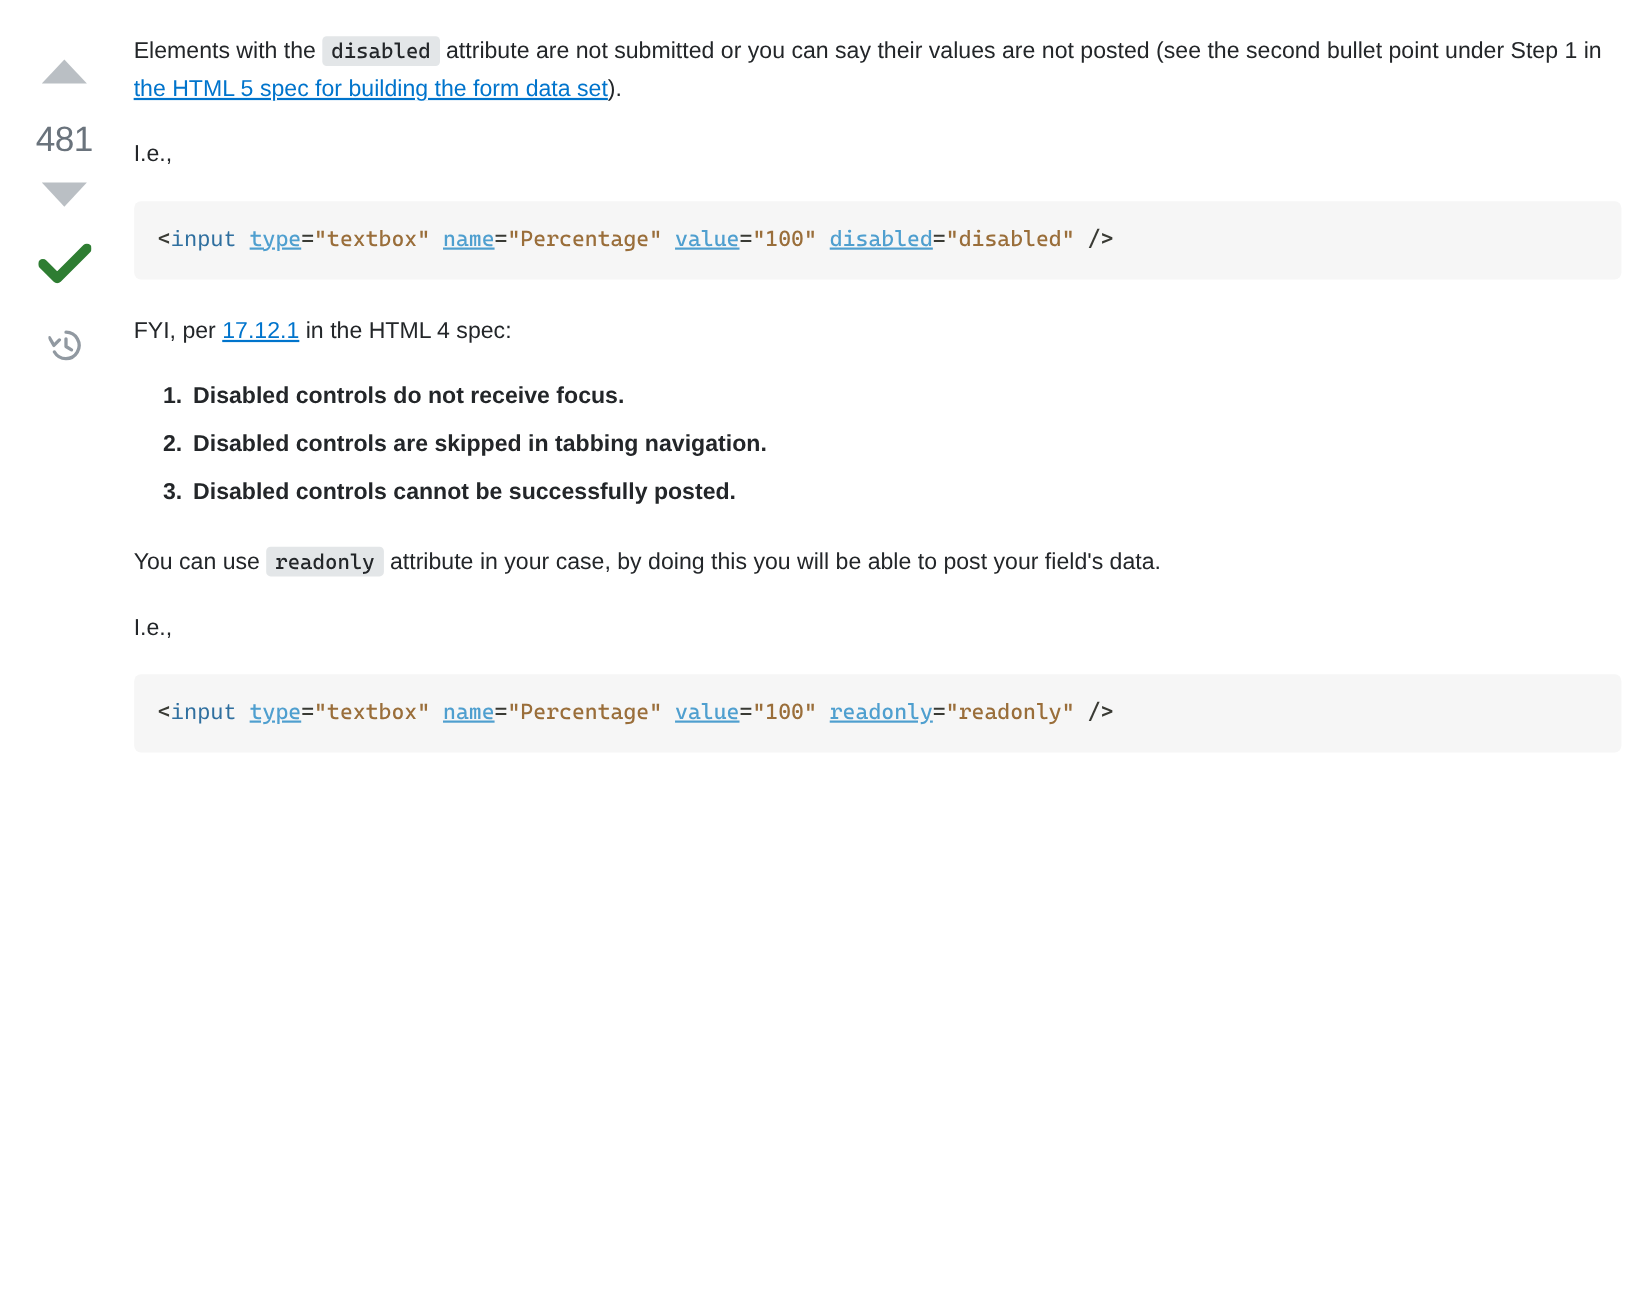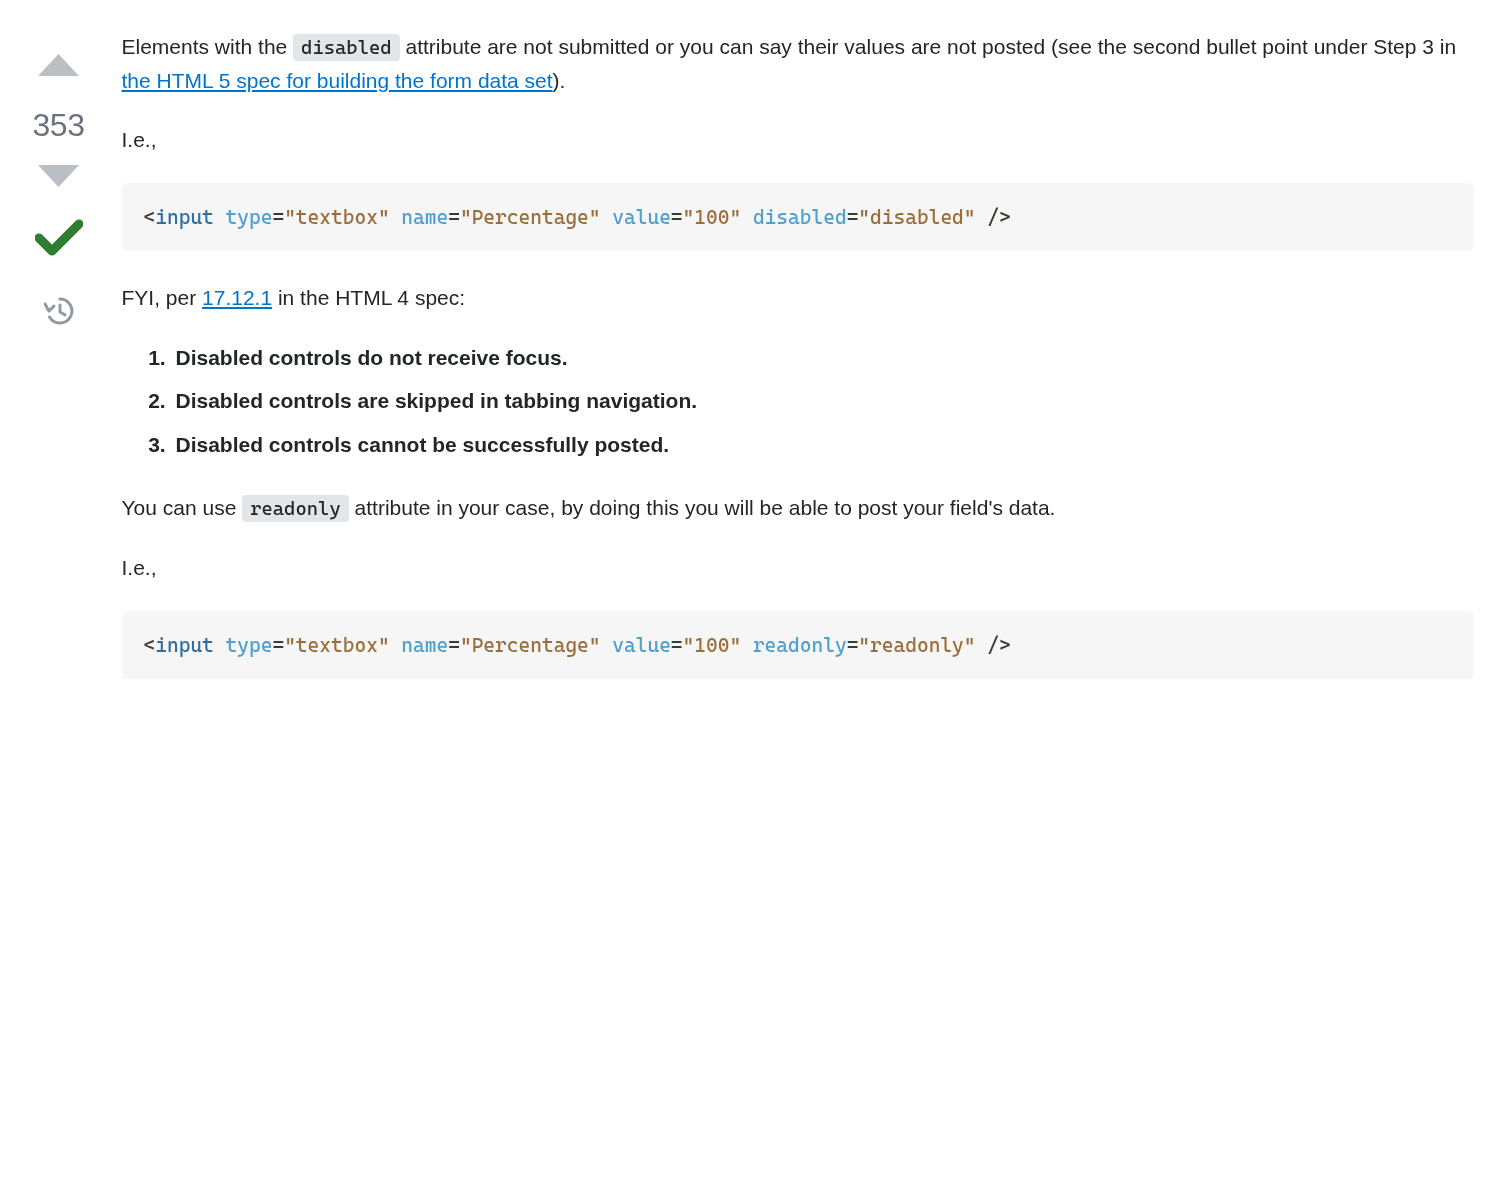--- a/index.html
+++ b/index.html
@@ -43,38 +43,38 @@
   pre.codeblock {
     background: #f6f6f6;
     border-radius: 6px;
     padding: 20px 22px;
     font-family: ui-monospace, "Cascadia Mono", "Segoe UI Mono", Consolas, monospace;
     font-size: 20px;
     line-height: 1.4;
     margin: 0 0 30px 0;
     overflow-x: auto;
   }
-  .tok-tag   { color: #2f6f9f; }
-  .tok-attr  { color: #4f9fcf; }
+  .tok-tag   { color: #2f6f9f; font-family: Liberation Mono, monospace; }
+  .tok-attr  { color: #4f9fcf; text-decoration: underline; }
   .tok-val   { color: #9a6e3a; }
   .tok-punct { color: #393a34; }
   ol { margin: 0 0 30px 0; padding-left: 50px; }
   ol li { margin: 10px 0; padding-left: 4px; font-weight: bold; }
 </style>
 </head>
 <body>
 
 <div class="layout">
   <div class="votecell">
     <div class="arrow">
       <svg width="45" height="30" viewBox="0 0 45 30">
           <path d="M2 28 L22.5 6 L43 28 Z" fill="#babfc4"></path>
         </svg>
     </div>
-    <div class="score">353</div>
+    <div class="score">481</div>
     <div class="arrow">
       <svg width="45" height="30" viewBox="0 0 45 30">
           <path d="M2 2 L22.5 24 L43 2 Z" fill="#babfc4"></path>
         </svg>
     </div>
     <div class="check">
       <svg width="48" height="38" viewBox="0 0 48 38">
           <path d="M4 20 L17 33 L44 6" stroke="#2e7d32" stroke-width="9" fill="none" stroke-linecap="round" stroke-linejoin="round"></path>
         </svg>
     </div>
@@ -83,21 +83,21 @@
         <path d="M16 3 A12 12 0 1 1 5.5 21" stroke="#9199a1" stroke-width="3" fill="none" stroke-linecap="round"></path>
         <path d="M8 10 L3 15 L-1 8" stroke="#9199a1" stroke-width="3" fill="none" stroke-linecap="round" stroke-linejoin="round" transform="translate(2,0)"></path>
         <path d="M16 9 L16 16 L21 19" stroke="#9199a1" stroke-width="3" fill="none" stroke-linecap="round" stroke-linejoin="round"></path>
       </svg>
     </div>
   </div>
 
   <div class="content">
 
     <p>
-      <span>Elements with the </span><code class="inline">disabled</code><span> attribute are not submitted or you can say their values are not posted (see the second bullet point under Step 3 in </span><a href="#">the HTML 5 spec for building the form data set</a><span>).</span>
+      <span>Elements with the </span><code class="inline">disabled</code><span> attribute are not submitted or you can say their values are not posted (see the second bullet point under Step 1 in </span><a href="#">the HTML 5 spec for building the form data set</a><span>).</span>
     </p>
 
     <p>I.e.,</p>
 
     <pre class="codeblock"><span class="tok-punct">&lt;</span><span class="tok-tag">input</span> <span class="tok-attr">type</span><span class="tok-punct">=</span><span class="tok-val">"textbox"</span> <span class="tok-attr">name</span><span class="tok-punct">=</span><span class="tok-val">"Percentage"</span> <span class="tok-attr">value</span><span class="tok-punct">=</span><span class="tok-val">"100"</span> <span class="tok-attr">disabled</span><span class="tok-punct">=</span><span class="tok-val">"disabled"</span> <span class="tok-punct">/&gt;</span></pre>
 
     <p>
       <span>FYI, per </span><a href="#">17.12.1</a><span> in the HTML 4 spec:</span>
     </p>
 

